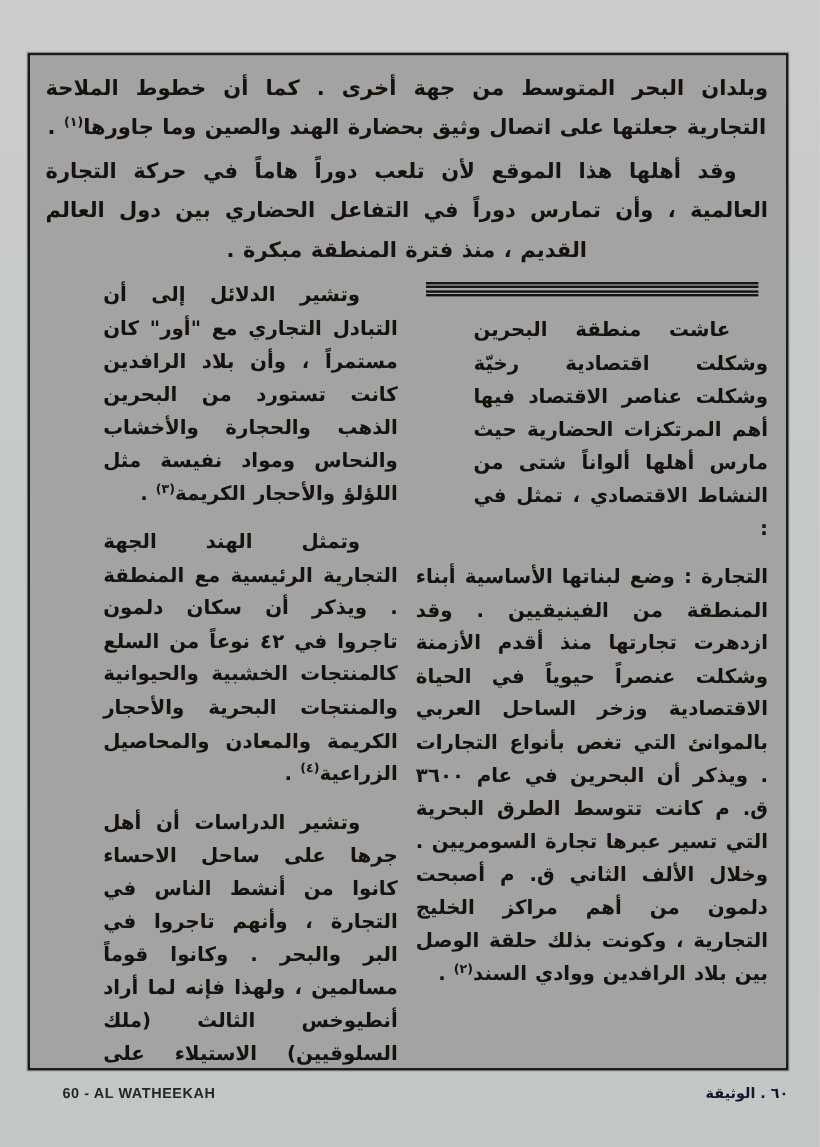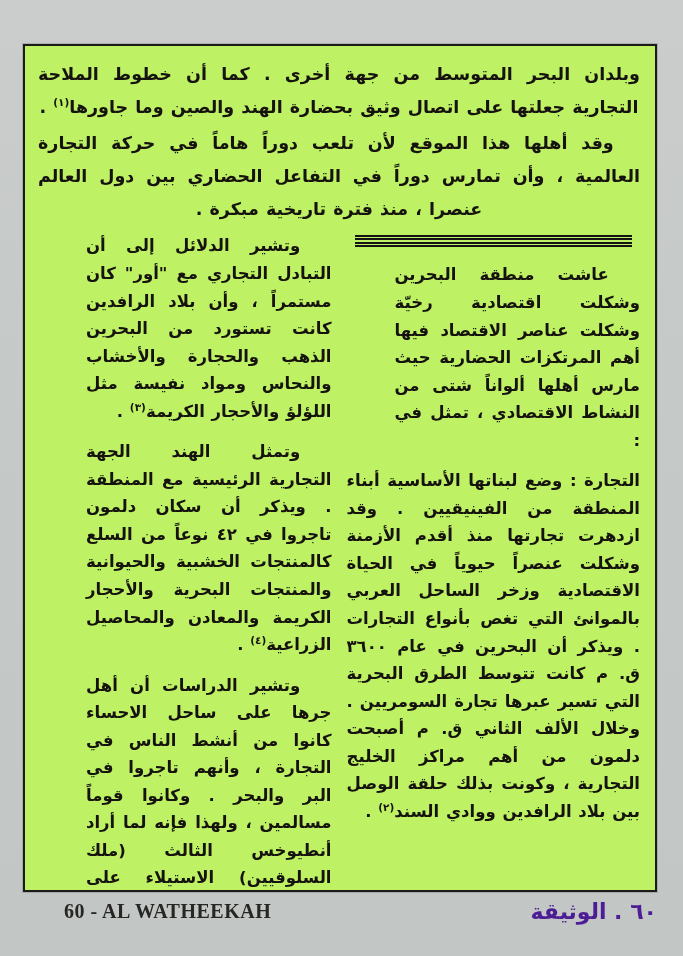--- a/index.html
+++ b/index.html
@@ -8,21 +8,21 @@
     background: linear-gradient(180deg, #cacdcb 0%, #c5c9c8 40%, #c2c6c5 100%);
     font-family: "DejaVu Sans", "Liberation Sans", sans-serif;
     position: relative;
     overflow: hidden;
   }
   .frame {
     position: absolute;
     left: 23px; top: 44px;
     width: 634px; height: 848px;
     box-sizing: border-box;
-    background: #bef264;
+    background: #a3a3a3;
     border: 2px solid #1b1b1b;
     box-shadow: 0 0 0 1px rgba(0,0,0,0.15);
     padding: 12px 15px 6px 13px;
     direction: rtl;
     color: #16130f;
     overflow: hidden;
   }
   .intro p {
     margin: 0 0 3px 0;
     font-size: 17.5px;
@@ -75,42 +75,41 @@
     left: 0; right: 0;
     top: 897px;
     height: 28px;
     display: flex;
     justify-content: space-between;
     align-items: center;
     padding: 0 26px 0 52px;
     box-sizing: border-box;
   }
   .footer-en {
-    font-family: Liberation Serif, serif;
+    font-family: Liberation Sans, sans-serif;
     font-weight: 700;
-    font-size: 20px;
+    font-size: 12px;
     letter-spacing: 0.5px;
     color: #262622;
-    margin-left: 12px;
   }
   .footer-ar {
     direction: rtl;
     font-weight: 900;
-    font-size: 22px;
-    color: #4c1d95;
+    font-size: 12px;
+    color: #0f172a;
   }
 </style>
 </head>
 <body>
 
 <div class="frame">
 
   <section class="intro">
     <p><span>وبلدان البحر المتوسط من جهة أخرى . كما أن خطوط الملاحة التجارية جعلتها على اتصال وثيق بحضارة الهند والصين وما جاورها</span><sup class="note">(١)</sup><span> .</span></p>
-    <p class="first-line-indent">وقد أهلها هذا الموقع لأن تلعب دوراً هاماً في حركة التجارة العالمية ، وأن تمارس دوراً في التفاعل الحضاري بين دول العالم عنصرا ، منذ فترة تاريخية مبكرة .</p>
+    <p class="first-line-indent">وقد أهلها هذا الموقع لأن تلعب دوراً هاماً في حركة التجارة العالمية ، وأن تمارس دوراً في التفاعل الحضاري بين دول العالم القديم ، منذ فترة المنطقة مبكرة .</p>
   </section>
 
   <div class="columns">
 
     <div class="col">
       <div class="heading-rule"></div>
       <p class="first-line-indent">عاشت منطقة البحرين وشكلت اقتصادية رخيّة وشكلت عناصر الاقتصاد فيها أهم المرتكزات الحضارية حيث مارس أهلها ألواناً شتى من النشاط الاقتصادي ، تمثل في :</p>
       <p><span>التجارة : وضع لبناتها الأساسية أبناء المنطقة من الفينيقيين . وقد ازدهرت تجارتها منذ أقدم الأزمنة وشكلت عنصراً حيوياً في الحياة الاقتصادية وزخر الساحل العربي بالموانئ التي تغص بأنواع التجارات . ويذكر أن البحرين في عام ٣٦٠٠ ق. م كانت تتوسط الطرق البحرية التي تسير عبرها تجارة السومريين . وخلال الألف الثاني ق. م أصبحت دلمون من أهم مراكز الخليج التجارية ، وكونت بذلك حلقة الوصل بين بلاد الرافدين ووادي السند</span><sup class="note">(٢)</sup><span> .</span></p>
     </div>
 

